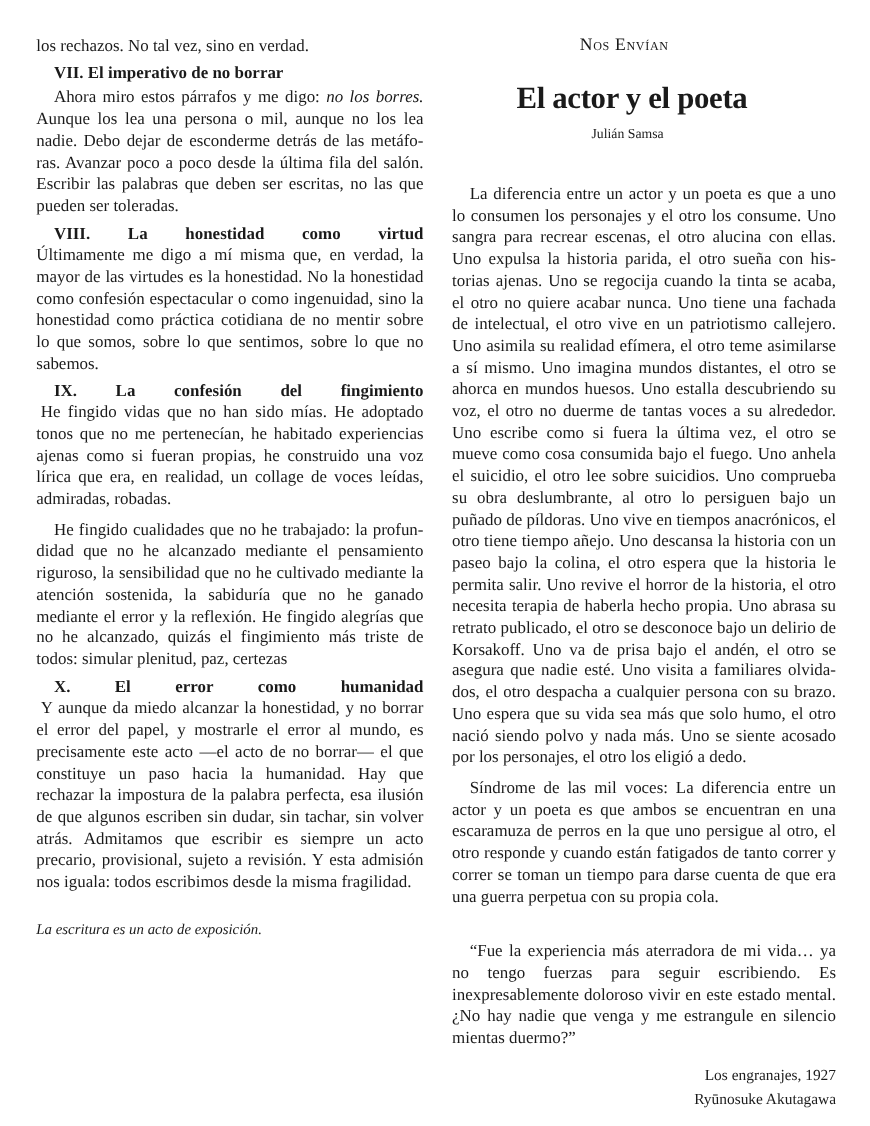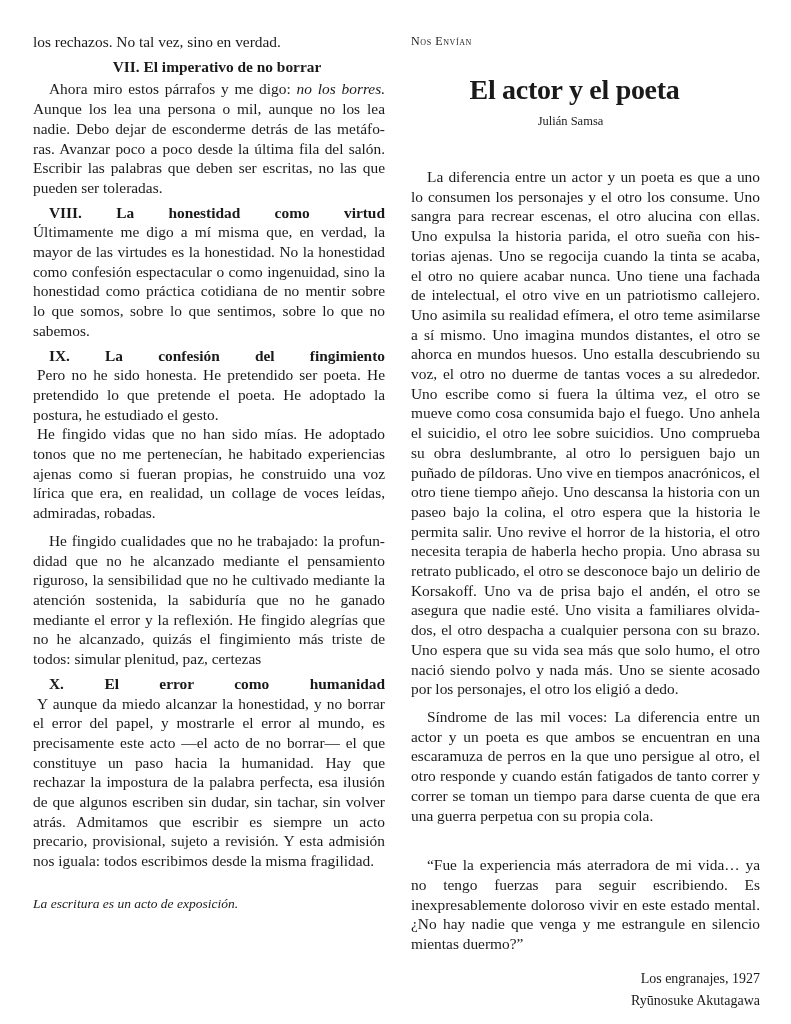--- a/index.html
+++ b/index.html
@@ -40,42 +40,42 @@
       hyphens: manual;
     }
     .indent { text-indent: 16px; }
     .gap { margin-top: 8px; }
     .heading {
       margin: 5px 0 3px 0;
       font-weight: bold;
       font-size: 15.4px;
       line-height: 19.7px;
       padding-left: 16px;
-      text-align: center;
     }
     .heading-just {
       margin: 5px 0 0 0;
       font-weight: bold;
       font-size: 15.4px;
       line-height: 19.7px;
       padding-left: 16px;
       text-align: justify;
       text-align-last: justify;
     }
     .heading-just + .p { margin-top: 0; }
     em, .it { font-style: italic; }
     .caption {
       margin-top: 24px;
       font-style: italic;
       font-size: 13.5px;
       line-height: 18px;
       padding-right: 10px;
     }
     .section-label {
-      font-size: 12px;
+      text-align: center;
+      font-size: 16px;
       letter-spacing: 0.6px;
       font-variant: small-caps;
       margin: 0;
       line-height: 18px;
       padding-right: 36px;
       font-weight: normal;
     }
     .title {
       margin: 20px 0 0 0;
       text-align: center;
@@ -110,21 +110,20 @@
   <div class="col col-left">
     <p class="p">los rechazos. No tal vez, sino en verdad.</p>
 
     <h3 class="heading">VII. El imperativo de no borrar</h3>
     <p class="p indent"><span>Ahora miro estos párrafos y me digo: </span><em>no los borres.</em><span> Aunque los lea una persona o mil, aunque no los lea nadie. Debo dejar de esconderme detrás de las metáfo­ras. Avanzar poco a poco desde la última fila del salón. Escribir las palabras que deben ser escritas, no las que pueden ser toleradas.</span></p>
 
     <h3 class="heading-just gap">VIII. La honestidad como virtud</h3>
     <p class="p">Últimamente me digo a mí misma que, en verdad, la mayor de las virtudes es la honestidad. No la honestidad como confesión espectacular o como ingenuidad, sino la hones­tidad como práctica cotidiana de no mentir sobre lo que somos, sobre lo que sentimos, sobre lo que no sabemos.</p>
 
     <h3 class="heading-just gap">IX. La confesión del fingimiento</h3>
-    <p class="p" style="text-indent:4px">Pero no he sido honesta. He pretendido ser poe­ta. He pretendido lo que pretende el poeta. He adoptado la postura, he estudiado el gesto.</p>
     <p class="p" style="text-indent:4px">He fingido vidas que no han sido mías. He adoptado tonos que no me pertenecían, he habitado experiencias ajenas como si fueran propias, he construido una voz lírica que era, en realidad, un collage de voces leídas, admiradas, robadas.</p>
     <p class="p indent gap">He fingido cualidades que no he trabajado: la profun­didad que no he alcanzado mediante el pensamiento riguroso, la sensibilidad que no he cultivado median­te la atención sostenida, la sabiduría que no he gana­do mediante el error y la reflexión. He fingido alegrías que no he alcanzado, quizás el fingimiento más triste de todos: simular plenitud, paz, certezas</p>
 
     <h3 class="heading-just gap">X. El error como humanidad</h3>
     <p class="p" style="text-indent:4px">Y aunque da miedo alcanzar la honestidad, y no borrar el error del papel, y mostrarle el error al mun­do, es precisamente este acto —el acto de no borrar— el que constituye un paso hacia la humanidad. Hay que rechazar la impostura de la palabra perfecta, esa ilusión de que algunos escriben sin dudar, sin tachar, sin volver atrás. Admitamos que escribir es siempre un acto precario, provisional, sujeto a revisión. Y esta admisión nos iguala: todos escribimos desde la misma fragilidad.</p>
 
     <p class="caption">La escritura es un acto de exposición.</p>
   </div>
 
   <div class="col col-right">

